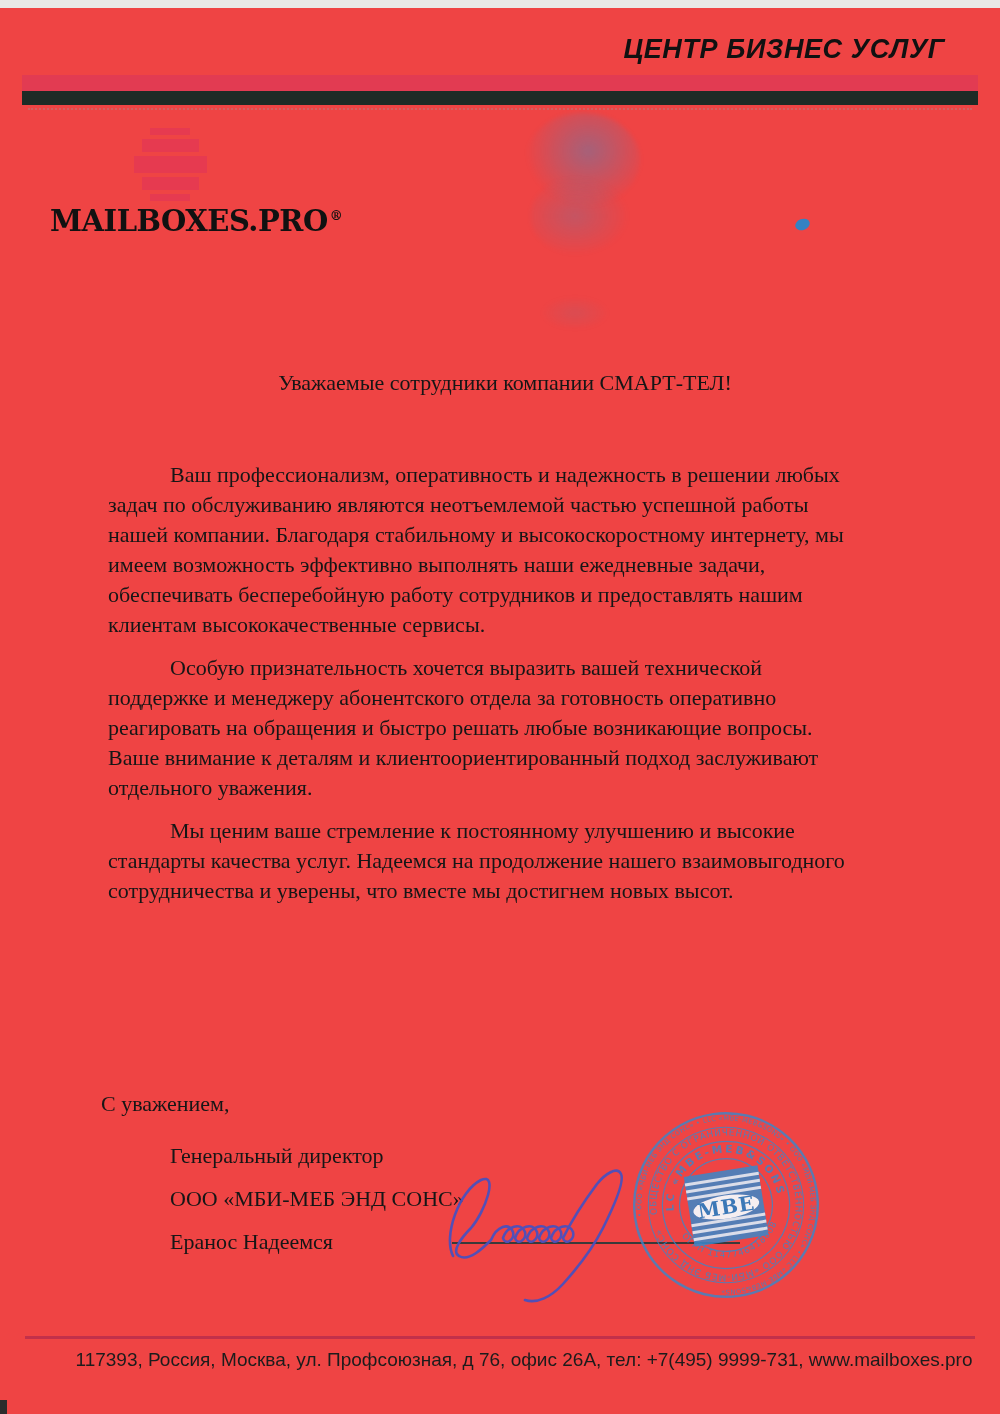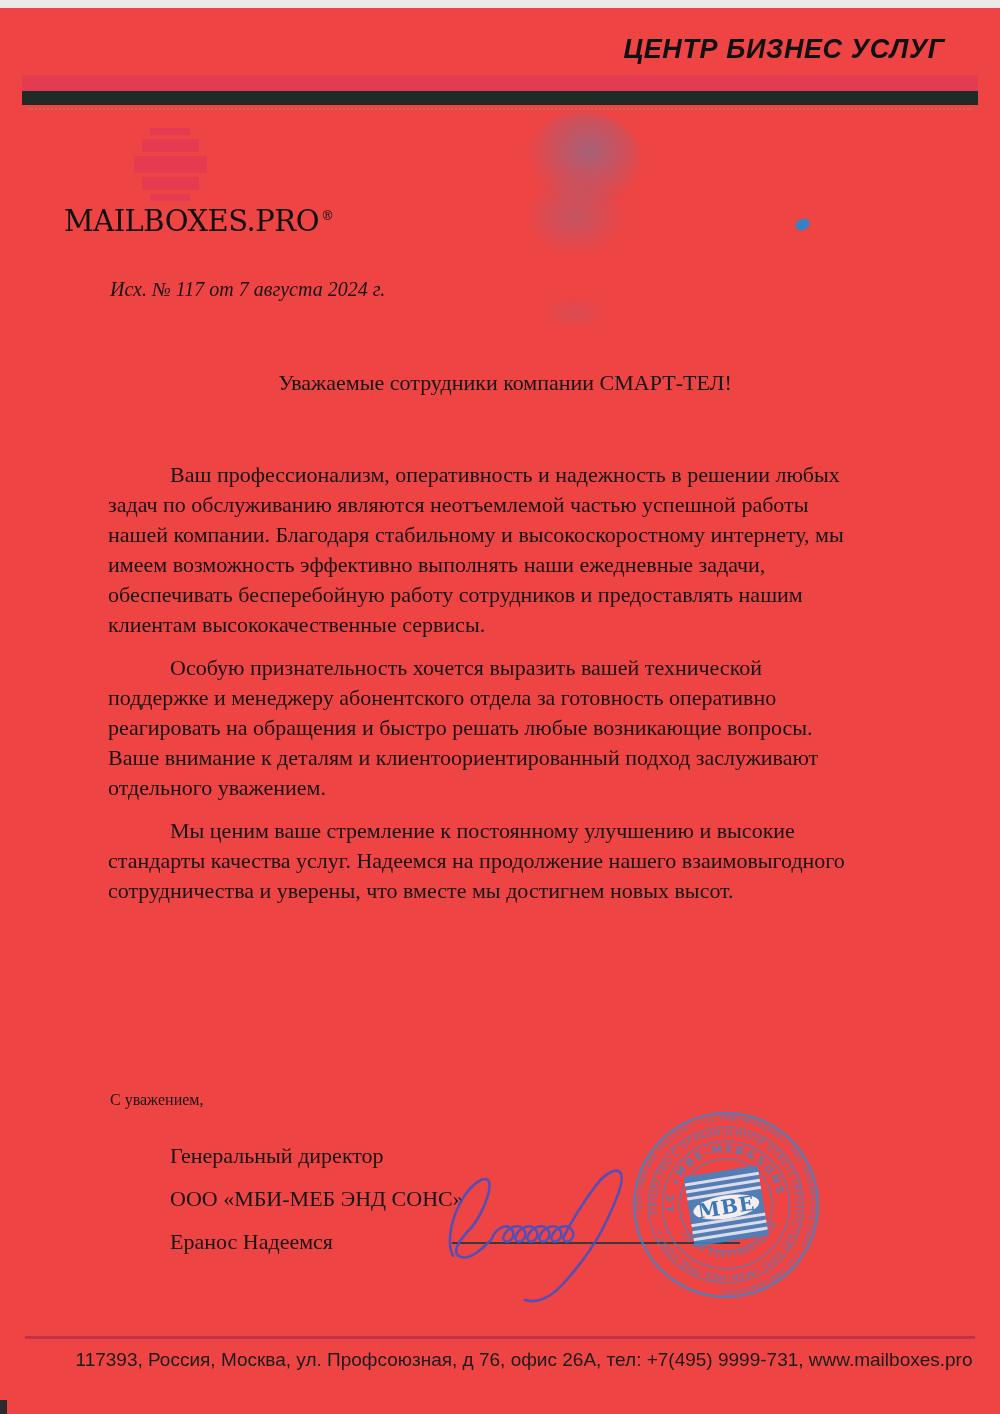--- a/index.html
+++ b/index.html
@@ -23,22 +23,22 @@
     border-top:2px dotted #9a9a98;opacity:.35;
   }
   
   .logo-mark{position:absolute;left:133px;top:120px;width:74px;
     display:flex;flex-direction:column;align-items:center;gap:4px;}
   .logo-mark .bar{background:#e63a50;}
   .bar1,.bar5{width:40px;height:7px;}
   .bar2,.bar4{width:57px;height:13px;}
   .bar3{width:73px;height:17px;}
   .logo-text{
-    position:absolute;left:64px;top:196px;
-    font-family:"DejaVu Serif",serif;font-weight:normal;
+    position:absolute;left:50px;top:196px;
+    font-family:"DejaVu Serif",serif;font-weight:bold;
     font-size:29px;letter-spacing:-.5px;color:#111;white-space:nowrap;
   }
   .logo-text sup{font-size:13px;vertical-align:super;margin-left:2px;}
   
   .smudge{position:absolute;border-radius:50%;filter:blur(2px);pointer-events:none;}
   .smudge-a{left:525px;top:105px;width:115px;height:95px;
     background:radial-gradient(ellipse at 55% 40%,rgba(45,145,210,.38),rgba(45,145,210,0) 70%);}
   .smudge-b{left:530px;top:168px;width:100px;height:80px;
     background:radial-gradient(ellipse at 45% 50%,rgba(45,145,210,.22),rgba(45,145,210,0) 70%);}
   .smudge-c{left:540px;top:288px;width:70px;height:34px;
@@ -47,21 +47,21 @@
     background:#1f8ad2;border-radius:50%;transform:rotate(-20deg);opacity:.9;}
   .edge-artifact{position:absolute;left:0;top:1392px;width:7px;height:22px;background:#2c2c2c;}
   
   .ref-line{position:absolute;left:110px;top:270px;
     font-style:italic;font-size:20px;}
   .salutation{position:absolute;left:100px;top:362px;width:810px;
     text-align:center;font-size:22px;}
   .body-text{position:absolute;left:108px;top:452px;width:800px;
     font-size:22px;line-height:30px;}
   .body-text p{margin:0 0 13px 0;white-space:pre-line;text-indent:62px;}
-  .closing{position:absolute;left:110px;top:1083px;font-size:16px;}
+  .closing{position:absolute;left:101px;top:1083px;font-size:22px;}
   .sig-block{position:absolute;left:170px;top:1126px;font-size:22px;line-height:43px;}
   .sig-line{position:absolute;left:452px;top:1234px;width:288px;height:2px;background:#3a3a3a;}
   .signature-svg{position:absolute;left:425px;top:1128px;z-index:3;}
   .stamp-svg{position:absolute;left:610px;top:1081px;z-index:2;transform:rotate(-8deg);opacity:.93;}
   
   .footer-rule{position:absolute;left:25px;top:1328px;width:950px;height:3px;background:#c2304a;}
   .footer-text{position:absolute;left:0;top:1341px;width:1000px;text-align:center;
     font-family:"Liberation Sans",sans-serif;font-size:19px;color:#1c1c1c;padding-left:24px;}
 </style>
 </head>
@@ -81,35 +81,34 @@
     <div class="bar bar4"></div>
     <div class="bar bar5"></div>
   </div>
   <div class="logo-text"><span>MAILBOXES.PRO</span><sup>®</sup></div>
 
   <div class="smudge smudge-a"></div>
   <div class="smudge smudge-b"></div>
   <div class="smudge smudge-c"></div>
   <div class="ink-dot"></div>
 
-  <div class="ref-line">Исх. № 117 от 7 августа 2024 г.</div>
   <div class="salutation">Уважаемые сотрудники компании СМАРТ-ТЕЛ!</div>
 
   <div class="body-text">
     <p>Ваш профессионализм, оперативность и надежность в решении любых
 задач по обслуживанию являются неотъемлемой частью успешной работы
 нашей компании. Благодаря стабильному и высокоскоростному интернету, мы
 имеем возможность эффективно выполнять наши ежедневные задачи,
 обеспечивать бесперебойную работу сотрудников и предоставлять нашим
 клиентам высококачественные сервисы.</p>
     <p>Особую признательность хочется выразить вашей технической
 поддержке и менеджеру абонентского отдела за готовность оперативно
 реагировать на обращения и быстро решать любые возникающие вопросы.
 Ваше внимание к деталям и клиентоориентированный подход заслуживают
-отдельного уважением.</p>
+отдельного уважения.</p>
     <p>Мы ценим ваше стремление к постоянному улучшению и высокие
 стандарты качества услуг. Надеемся на продолжение нашего взаимовыгодного
 сотрудничества и уверены, что вместе мы достигнем новых высот.</p>
   </div>
 
   <div class="closing">С уважением,</div>
   <div class="sig-block">
     <div>Генеральный директор</div>
     <div>ООО «МБИ-МЕБ ЭНД СОНС»</div>
     <div>Еранос Надеемся</div>

